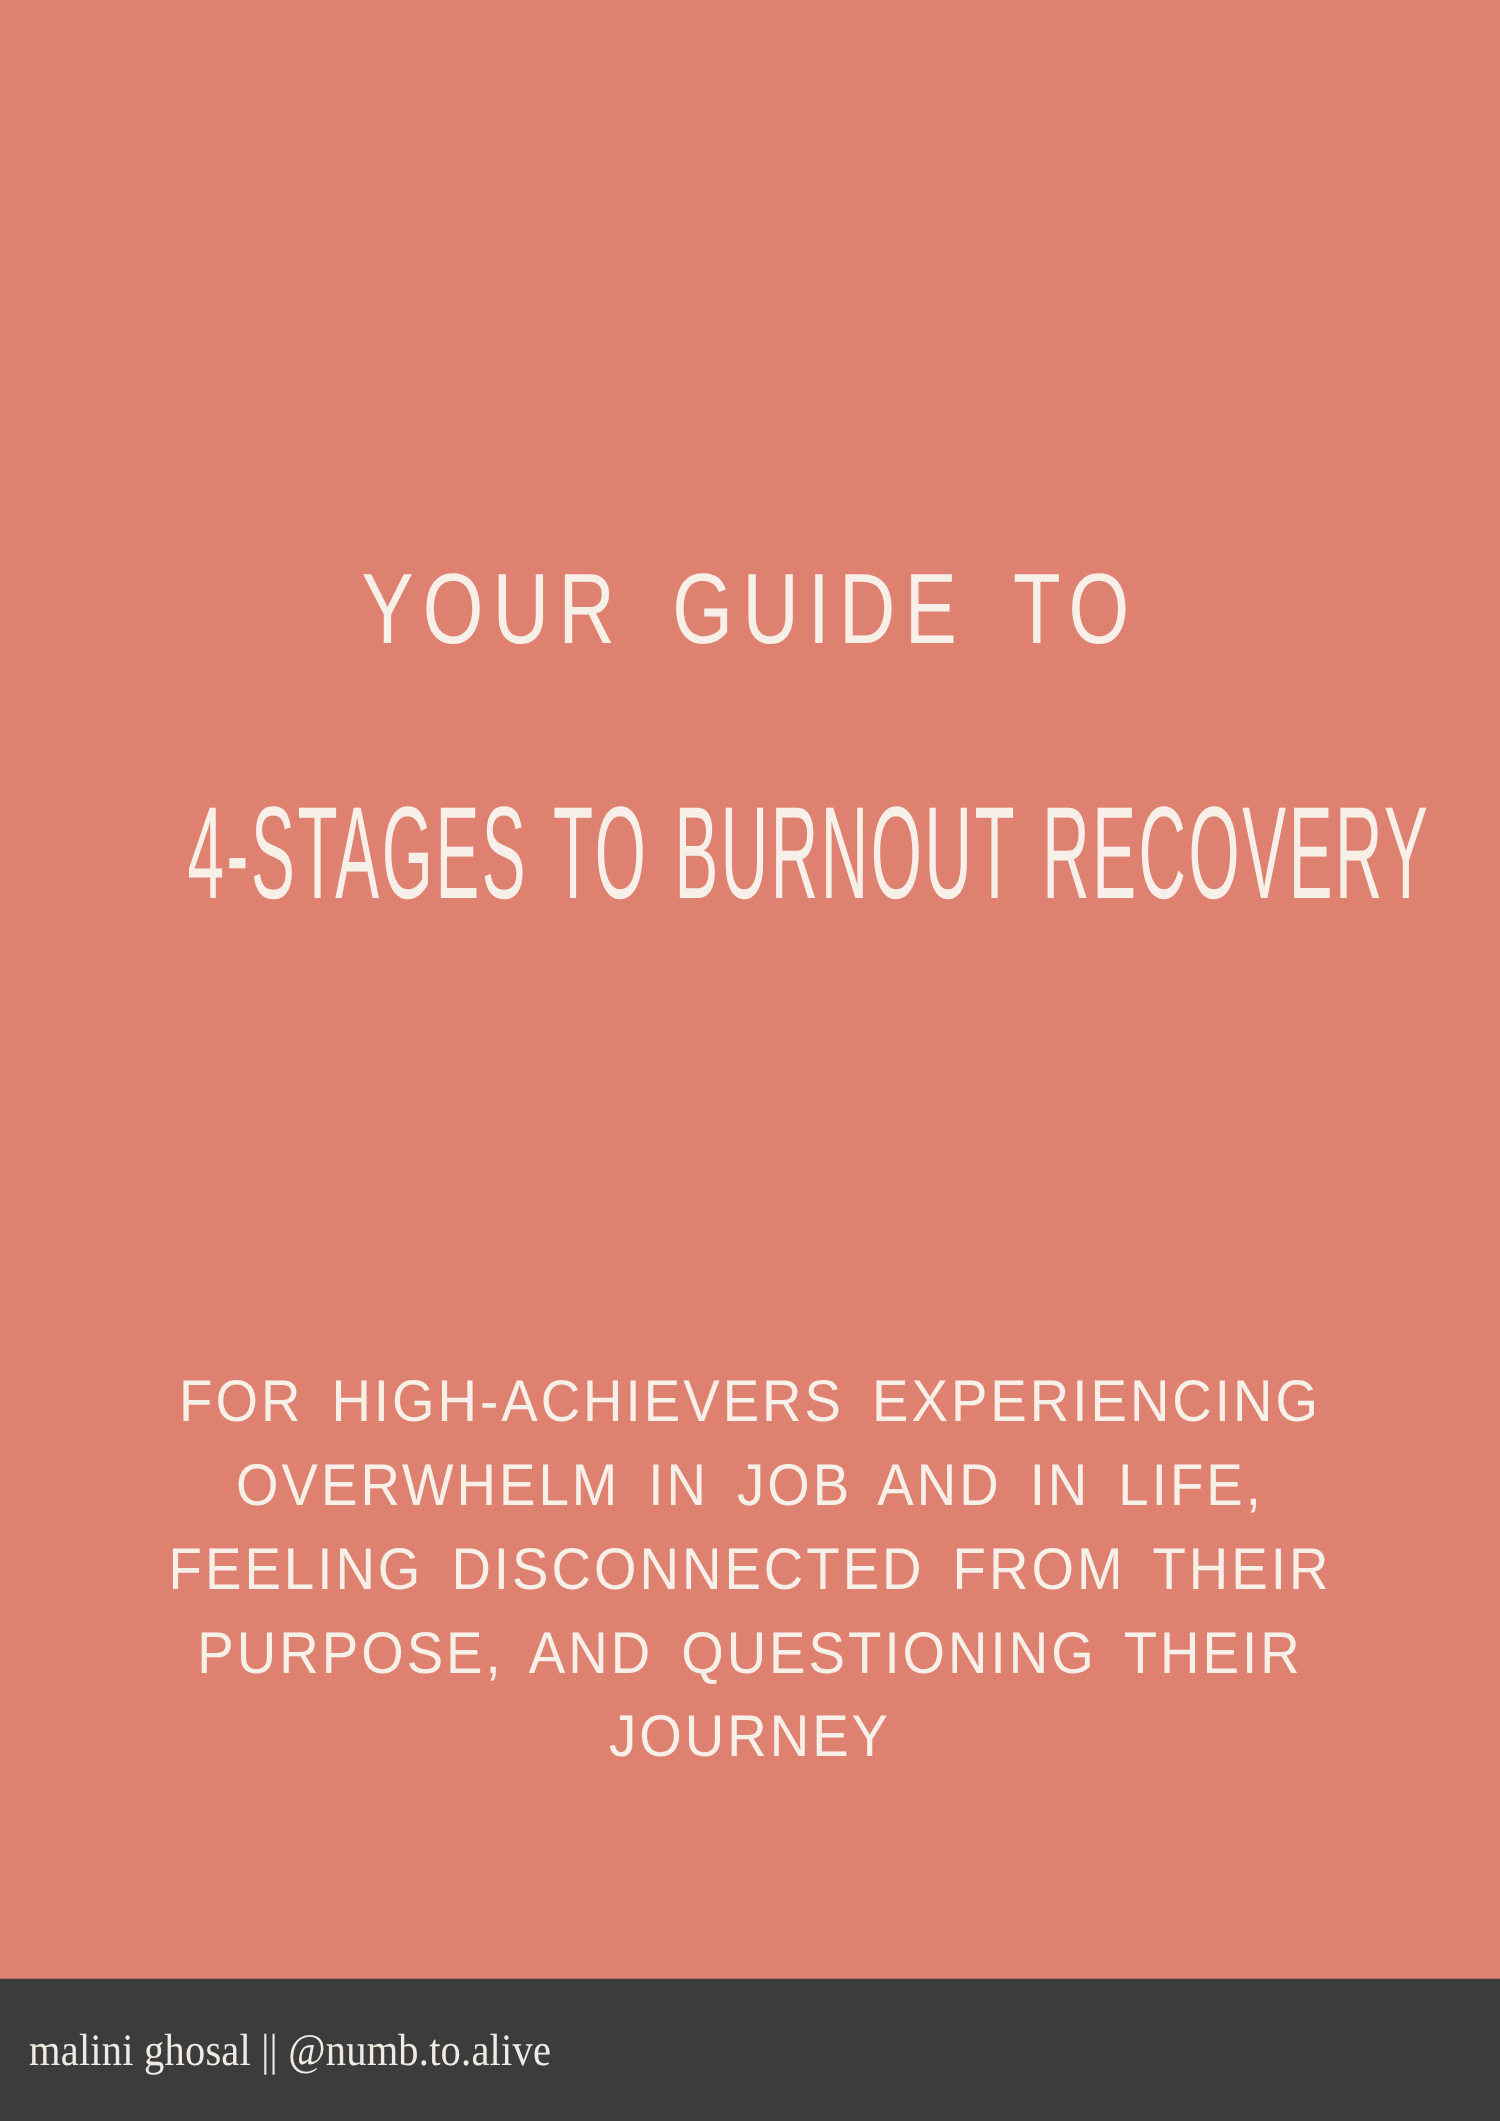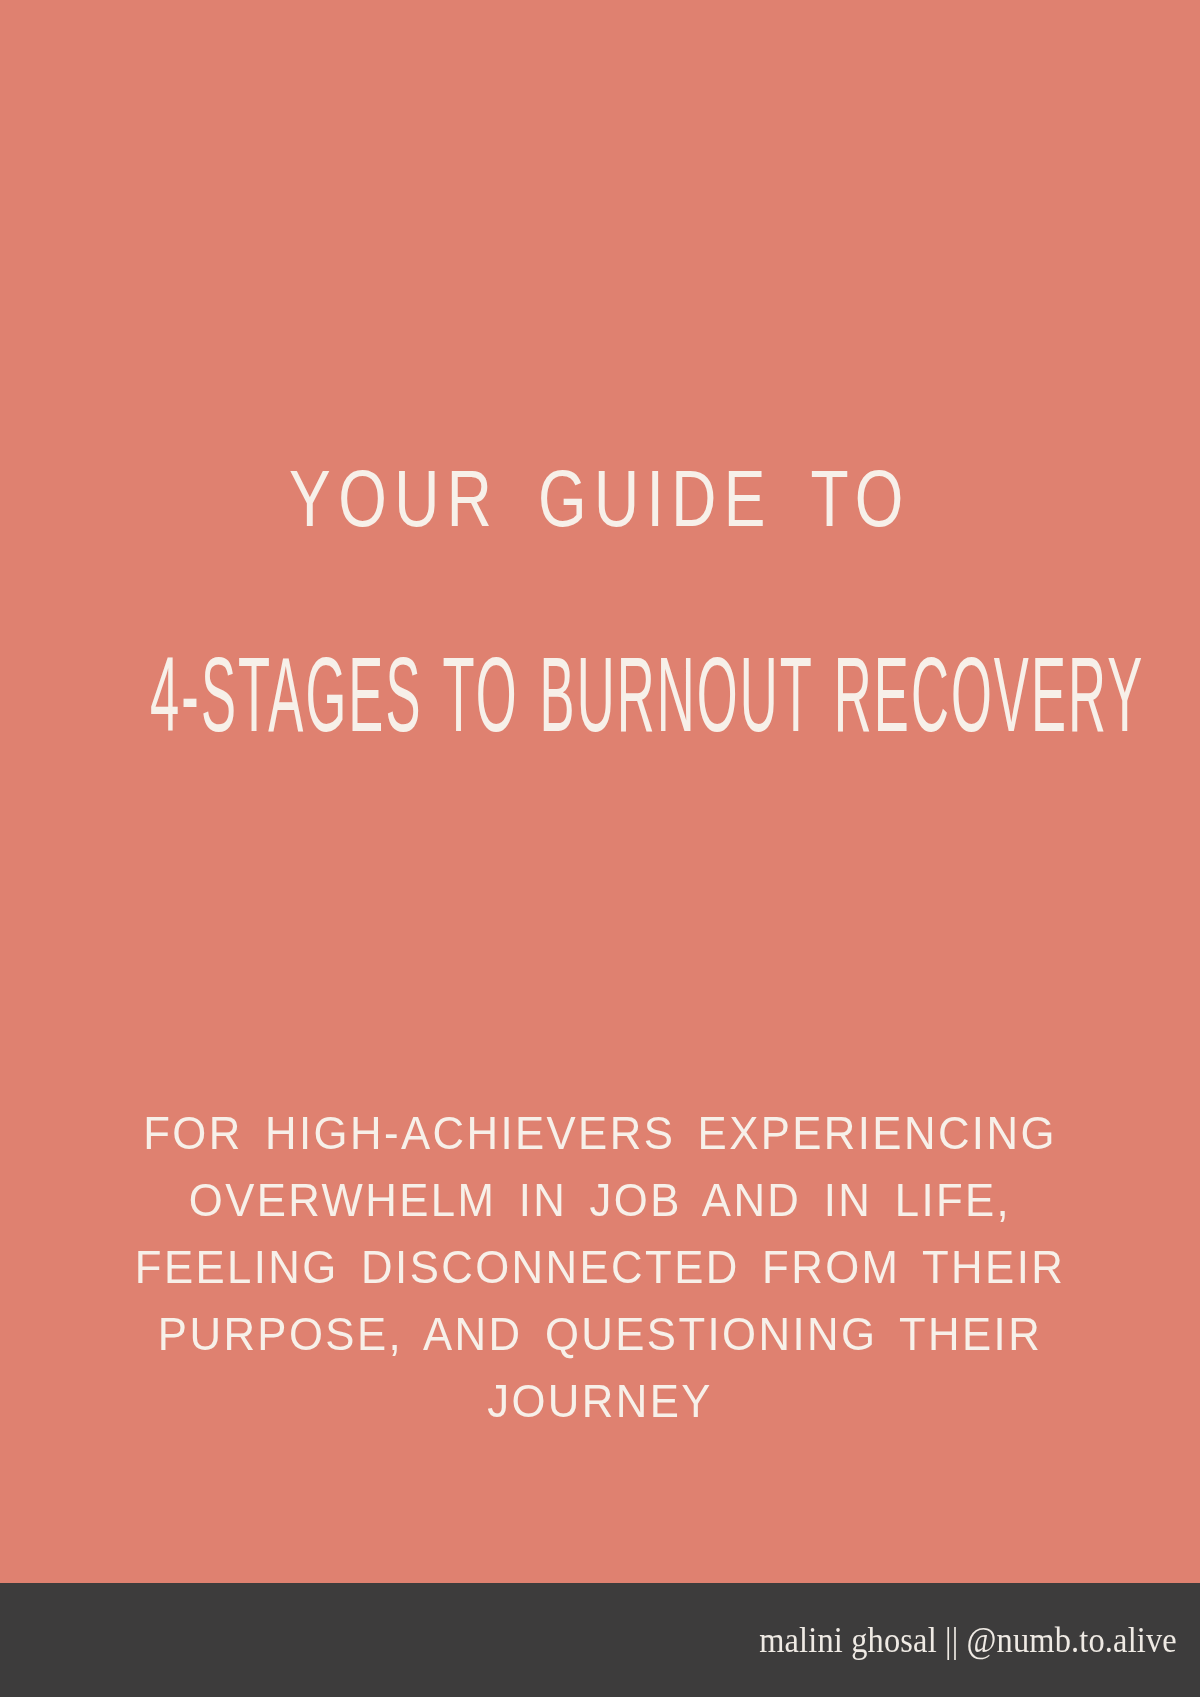--- a/index.html
+++ b/index.html
@@ -8,21 +8,20 @@
     height: 1697px;
     position: relative;
     overflow: hidden;
     background: var(--bg, #DF8170);
     color: var(--ink, #F7F0E9);
     font-family: "Liberation Sans", sans-serif;
   }
   .cover {
     position: absolute;
     inset: 0;
-    margin-top: 12px;
   }
   .eyebrow {
     position: absolute;
     top: 447px;
     left: 0;
     width: 100%;
     text-align: center;
     font-size: 80px;
     line-height: 1;
     font-weight: 400;
@@ -68,21 +67,21 @@
     white-space: nowrap;
     color: var(--ink, #F7F0E9);
   }
   .footer {
     position: absolute;
     left: 0;
     bottom: 0;
     width: 100%;
     height: 114px;
     background: var(--footer-bg, #3D3C3C);
-    text-align: right;
+    text-align: left;
   }
   .footer-credit {
     display: inline-block;
     line-height: 114px;
     font-family: "Liberation Serif", serif;
     font-size: 36px;
     letter-spacing: 0.005em;
     transform: scale(0.9, 1);
     transform-origin: 50% 50%;
     color: var(--footer-ink, #EFEAE4);

